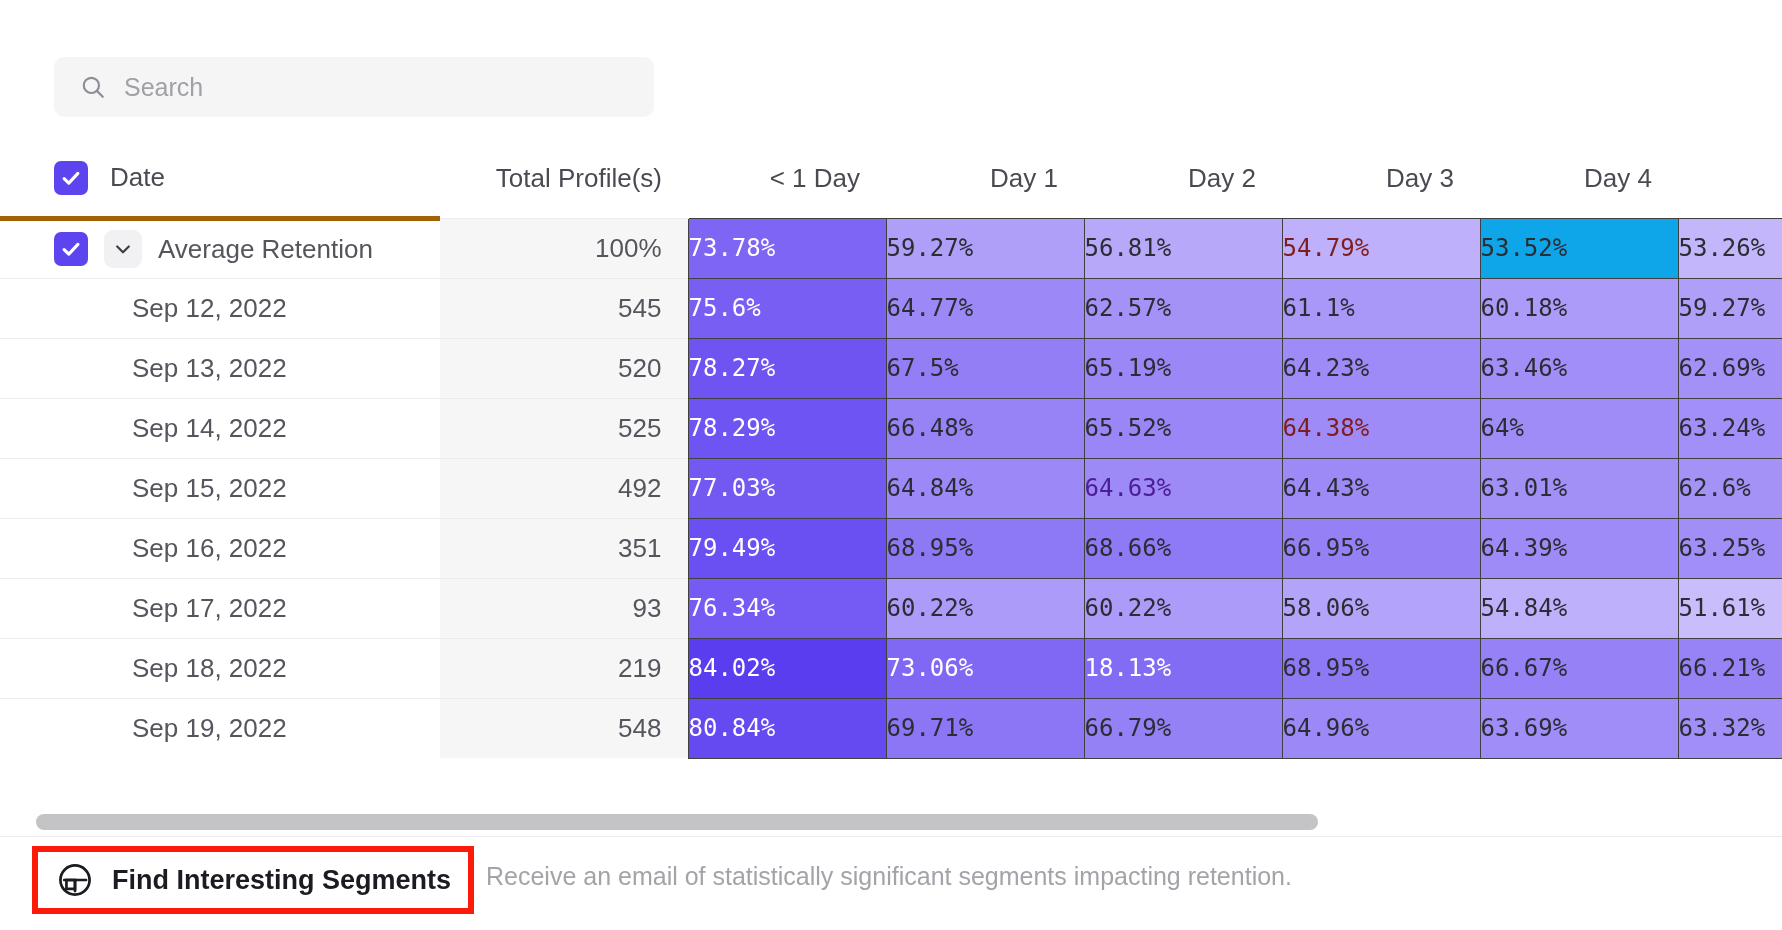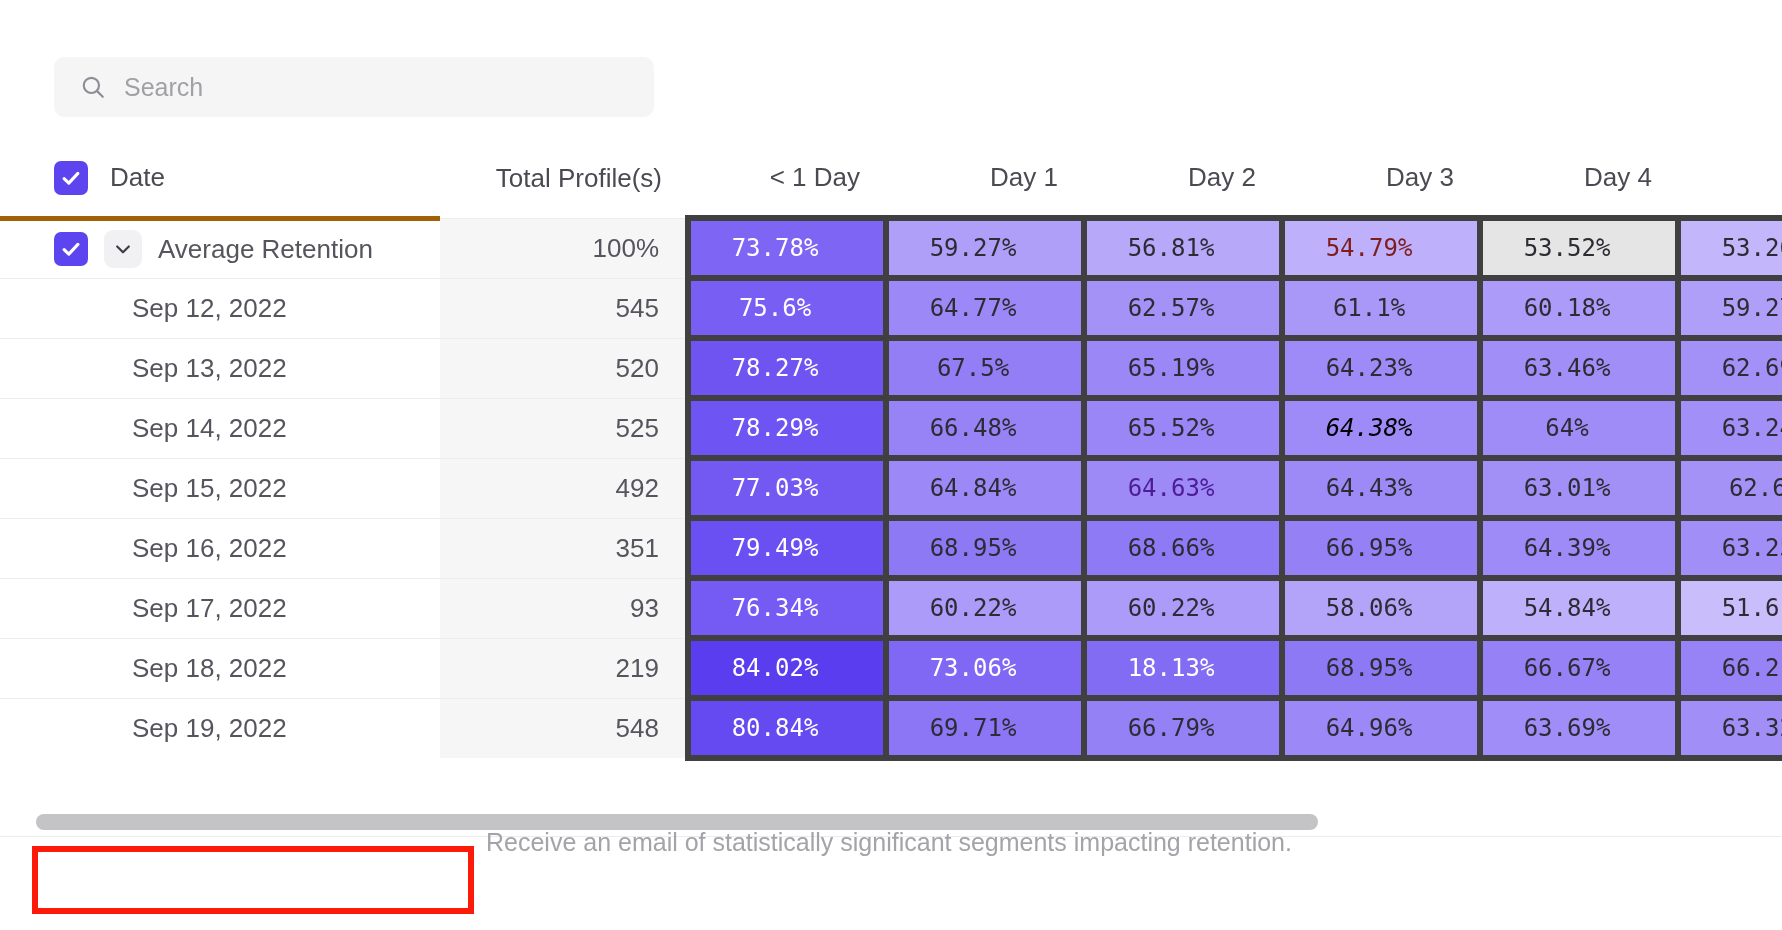--- a/index.html
+++ b/index.html
@@ -127,23 +127,23 @@
     font-size: 26px;
     color: #55555d;
     text-align: right;
     padding-right: 26px;
     border-top: 1px solid #ececee;
   }
 
   td.heat {
     font-family: "DejaVu Sans Mono", monospace;
     font-size: 24px;
-    text-align: center;
+    text-align: left;
     padding-right: 24px;
-    border: 6px solid #404040;
+    border: 1px solid #404040;
     letter-spacing: 0px;
   }
 
   
   .hscroll-track {
     position: absolute;
     left: 0;
     top: 812px;
     width: 1782px;
     height: 22px;
@@ -208,21 +208,21 @@
     font-family: "Liberation Sans", sans-serif;
     font-size: 27px;
     font-weight: 700;
     color: #1b1b21;
     white-space: nowrap;
   }
 
   .footer-desc {
     position: absolute;
     left: 486px;
-    top: 828px;
+    top: 862px;
     font-size: 25px;
     color: #a3a3a9;
     white-space: nowrap;
   }
 </style>
 </head>
 <body>
 
 <div id="app">
 
@@ -282,21 +282,21 @@
                   </svg>
                 </button>
                 <span class="date-label">Average Retention</span>
               </div>
             </td>
             <td class="c-total-cell">100%</td>
             <td class="heat" style="background: rgb(126, 101, 243); color: rgb(255, 255, 255);">73.78%</td>
             <td class="heat" style="background: rgb(175, 159, 248); color: rgb(44, 44, 52);">59.27%</td>
             <td class="heat" style="background: rgb(183, 168, 249); color: rgb(44, 44, 52);">56.81%</td>
             <td class="heat" style="background: rgb(190, 176, 250); color: #7f1d1d;">54.79%</td>
-            <td class="heat" style="background: #e5e5e5; color: rgb(44, 44, 52); margin-left: 22px;">53.52%</td>
+            <td class="heat" style="background: #0ea5e9; color: rgb(44, 44, 52); margin-left: 22px;">53.52%</td>
             <td class="heat" style="background: rgb(195, 182, 250); color: rgb(44, 44, 52);">53.26%</td>
           </tr>
           <tr>
             <td class="c-date-cell">
               <div class="date-inner">
                 <span class="date-label indented">Sep 12, 2022</span>
               </div>
             </td>
             <td class="c-total-cell">545</td>
             <td class="heat" style="background: rgb(120, 94, 243); color: rgb(255, 255, 255);">75.6%</td>
@@ -323,21 +323,21 @@
           <tr>
             <td class="c-date-cell">
               <div class="date-inner">
                 <span class="date-label indented">Sep 14, 2022</span>
               </div>
             </td>
             <td class="c-total-cell">525</td>
             <td class="heat" style="background: rgb(110, 84, 242); color: rgb(255, 255, 255);">78.29%</td>
             <td class="heat" style="background: rgb(151, 130, 246); color: rgb(44, 44, 52);">66.48%</td>
             <td class="heat" style="background: rgb(154, 134, 246); color: rgb(44, 44, 52);">65.52%</td>
-            <td class="heat" style="background: rgb(158, 139, 247); color: #000000; font-style: italic;">64.38%</td>
+            <td class="heat" style="background: rgb(158, 139, 247); color: #7f1d1d;">64.38%</td>
             <td class="heat" style="background: rgb(159, 140, 247); color: rgb(44, 44, 52);">64%</td>
             <td class="heat" style="background: rgb(162, 143, 247); color: rgb(44, 44, 52);">63.24%</td>
           </tr>
           <tr>
             <td class="c-date-cell">
               <div class="date-inner">
                 <span class="date-label indented">Sep 15, 2022</span>
               </div>
             </td>
             <td class="c-total-cell">492</td>
@@ -407,17 +407,25 @@
         </tbody>
     </table>
   </div>
 
   <div class="hscroll-track"></div>
   <div class="hscroll-thumb"></div>
   <div class="footer-divider"></div>
 
   <div class="footer"></div>
 
+  <button class="find-btn">
+    <svg class="segments-icon" viewBox="0 0 24 24" fill="none" stroke="#1b1b21" stroke-width="1.7">
+      <circle cx="12" cy="12" r="9.2"></circle>
+      <path d="M12 12 H5.2 M12 12 V19 M12 12 H19" stroke-linecap="round"></path>
+      <rect x="6.6" y="12" width="5.4" height="5.6" fill="none"></rect>
+    </svg>
+    <span class="find-btn-label">Find Interesting Segments</span>
+  </button>
 
   <div class="annot-box"></div>
 
   <div class="footer-desc">Receive an email of statistically significant segments impacting retention.</div>
 </div>
 
 </body></html>

